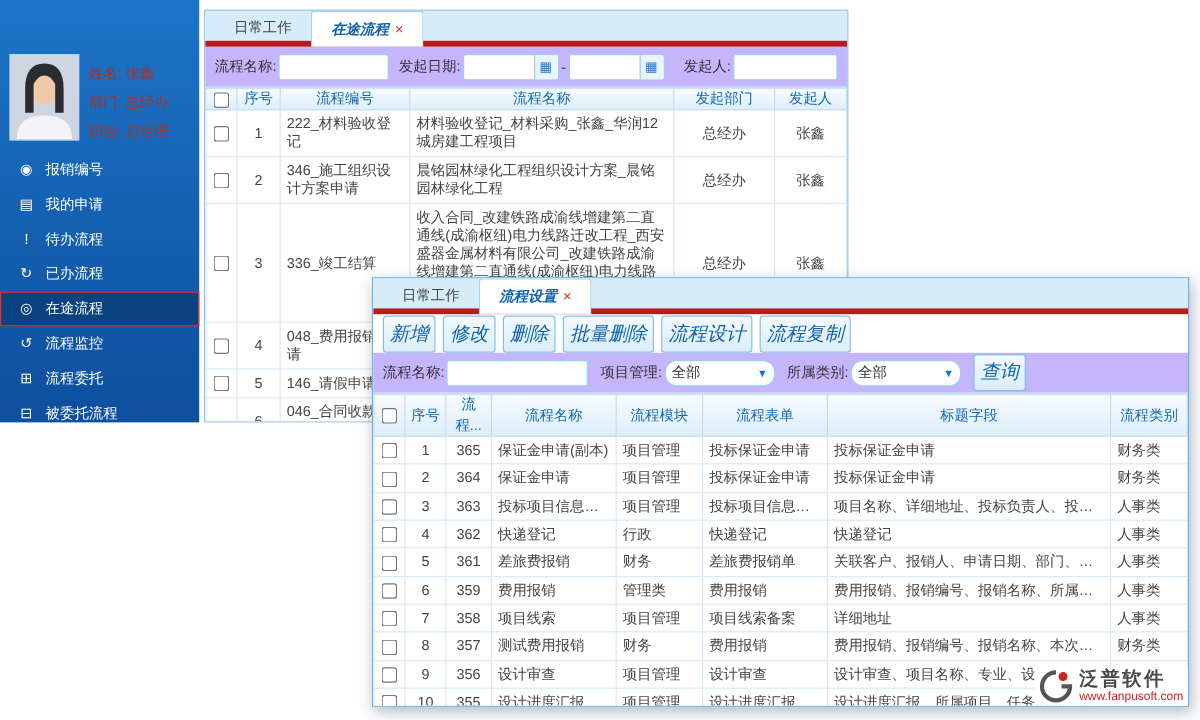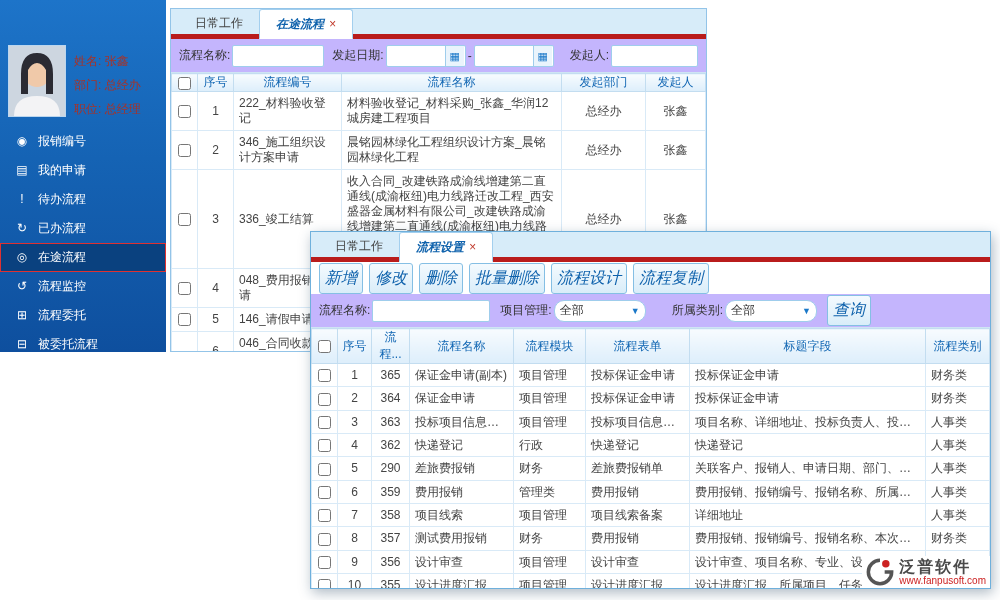--- a/index.html
+++ b/index.html
@@ -234,21 +234,21 @@
     </div>
 
     <div class="filterrow">
       <label>流程名称:</label>
       <input class="tbox" style="width: 118px;">
       <label style="margin-left:8px">项目管理:</label>
       <span class="selbox" style="width:92px">
         <span>全部</span>
         <span class="arrow">▼</span>
       </span>
-      <label style="margin-left:24px">所属类别:</label>
+      <label style="margin-left:8px">所属类别:</label>
       <span class="selbox" style="width:92px">
         <span>全部</span>
         <span class="arrow">▼</span>
       </span>
       <button class="btn" style="margin-left:8px">查询</button>
     </div>
 
     <table>
       <colgroup>
           <col style="width:26px">
@@ -309,21 +309,21 @@
           <td class="c">362</td>
           <td>快递登记</td>
           <td>行政</td>
           <td>快递登记</td>
           <td>快递登记</td>
           <td>人事类</td>
         </tr>
         <tr>
           <td class="c"><input type="checkbox" style=""></td>
           <td class="c">5</td>
-          <td class="c">290</td>
+          <td class="c">361</td>
           <td>差旅费报销</td>
           <td>财务</td>
           <td>差旅费报销单</td>
           <td>关联客户、报销人、申请日期、部门、报销合计</td>
           <td>人事类</td>
         </tr>
         <tr>
           <td class="c"><input type="checkbox" style=""></td>
           <td class="c">6</td>
           <td class="c">359</td>

